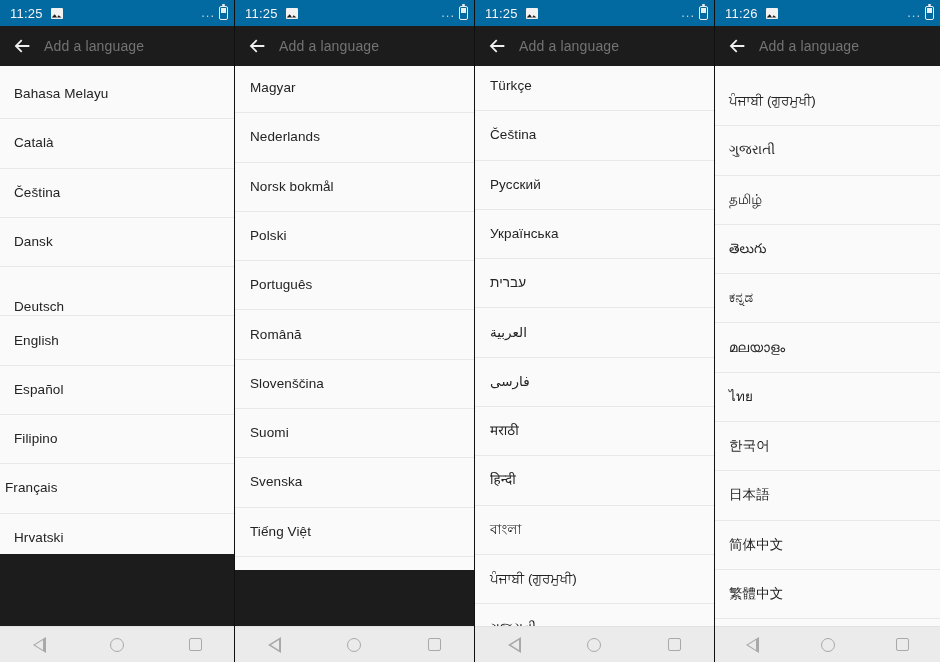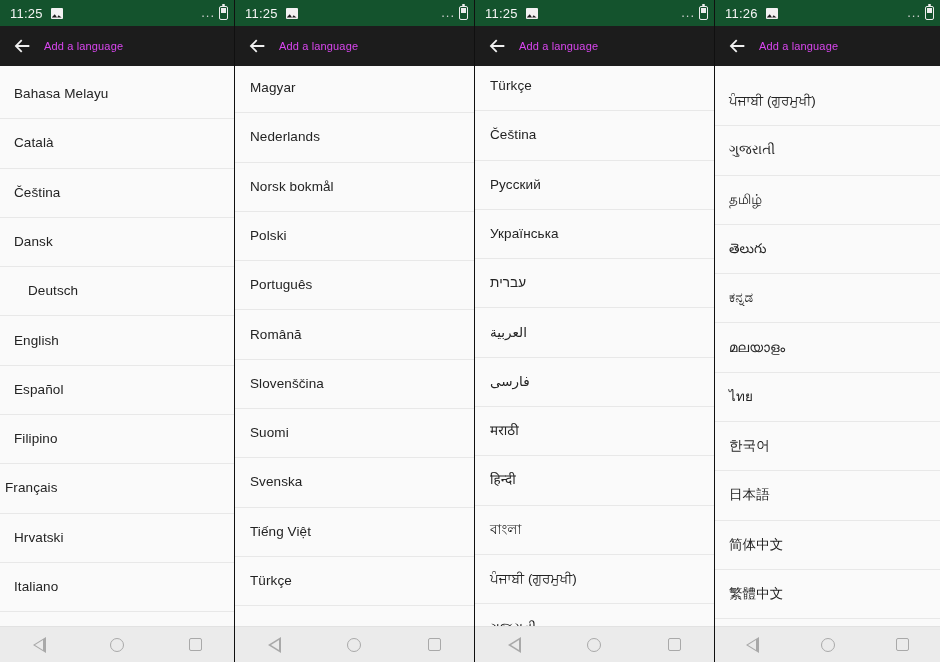--- a/index.html
+++ b/index.html
@@ -32,21 +32,21 @@
     flex: 0 0 auto;
     border-right: 1px solid #101010;
     box-sizing: border-box;
   }
   .panel:last-child { border-right: none; }
 
   
   .statusbar {
     position: relative;
     height: 26px;
-    background: #14532d;
+    background: #0369a1;
     color: #f2f2f2;
     display: flex;
     align-items: center;
     padding: 0 6px 0 10px;
     box-sizing: border-box;
   }
   .sb-time {
     font-size: 13px;
     letter-spacing: 0.2px;
     color: #f4f4f4;
@@ -113,22 +113,22 @@
   .back-btn {
     width: 44px;
     display: flex;
     align-items: center;
     justify-content: center;
     cursor: pointer;
     flex: 0 0 auto;
   }
   .back-btn svg { display: block; }
   .appbar-title {
-    font-size: 11px;
-    color: #d946ef;
+    font-size: 14px;
+    color: #737373;
     letter-spacing: 0.15px;
     white-space: nowrap;
   }
 
   
   .list-wrap {
     position: relative;
     background: #fafafa;
     overflow: hidden;
   }
@@ -215,35 +215,35 @@
       <div class="appbar">
         <div class="back-btn">
           <span>
             <svg width="22" height="22" viewBox="0 0 24 24" aria-hidden="true">
               <path d="M20 11H7.8l4.6-4.6L11 5l-7 7 7 7 1.4-1.4L7.8 13H20z" fill="#f0f0f0"></path>
             </svg>
           </span>
         </div>
         <div class="appbar-title">Add a language</div>
       </div>
-      <div class="list-wrap" style="height: 596px;">
+      <div class="list-wrap" style="height: 488px;">
         <div class="list-inner" style="margin-top: 4px;">
           <div class="lang-row" style="padding-left: 14px;">
             <span class="lang-label">Bahasa Melayu</span>
           </div>
           <div class="lang-row" style="padding-left: 14px;">
             <span class="lang-label">Català</span>
           </div>
           <div class="lang-row" style="padding-left: 14px;">
             <span class="lang-label">Čeština</span>
           </div>
           <div class="lang-row" style="padding-left: 14px;">
             <span class="lang-label">Dansk</span>
           </div>
-          <div class="lang-row" style="padding-left: 28px;">
+          <div class="lang-row" style="padding-left: 14px; align-items: flex-end;">
             <span class="lang-label">Deutsch</span>
           </div>
           <div class="lang-row" style="padding-left: 14px;">
             <span class="lang-label">English</span>
           </div>
           <div class="lang-row" style="padding-left: 14px;">
             <span class="lang-label">Español</span>
           </div>
           <div class="lang-row" style="padding-left: 14px;">
             <span class="lang-label">Filipino</span>
@@ -285,21 +285,21 @@
       <div class="appbar">
         <div class="back-btn">
           <span>
             <svg width="22" height="22" viewBox="0 0 24 24" aria-hidden="true">
               <path d="M20 11H7.8l4.6-4.6L11 5l-7 7 7 7 1.4-1.4L7.8 13H20z" fill="#f0f0f0"></path>
             </svg>
           </span>
         </div>
         <div class="appbar-title">Add a language</div>
       </div>
-      <div class="list-wrap" style="height: 596px;">
+      <div class="list-wrap" style="height: 504px;">
         <div class="list-inner" style="margin-top: -2px;">
           <div class="lang-row" style="padding-left: 15px;">
             <span class="lang-label">Magyar</span>
           </div>
           <div class="lang-row" style="padding-left: 15px; text-align: right;">
             <span class="lang-label">Nederlands</span>
           </div>
           <div class="lang-row" style="padding-left: 15px;">
             <span class="lang-label">Norsk bokmål</span>
           </div>

